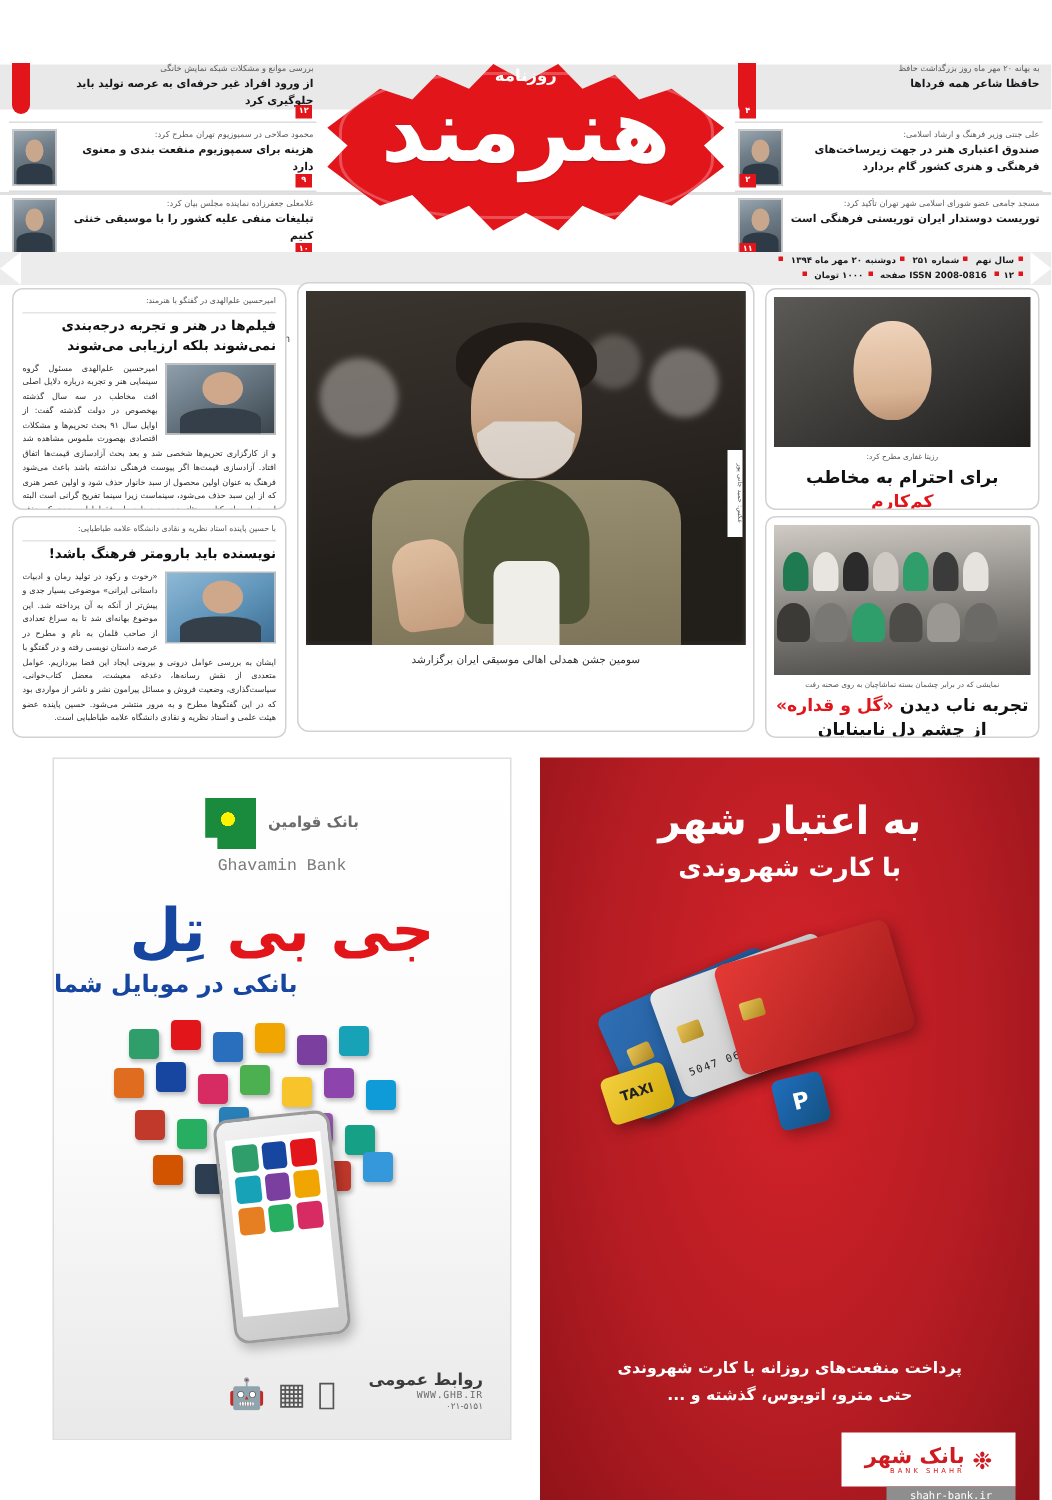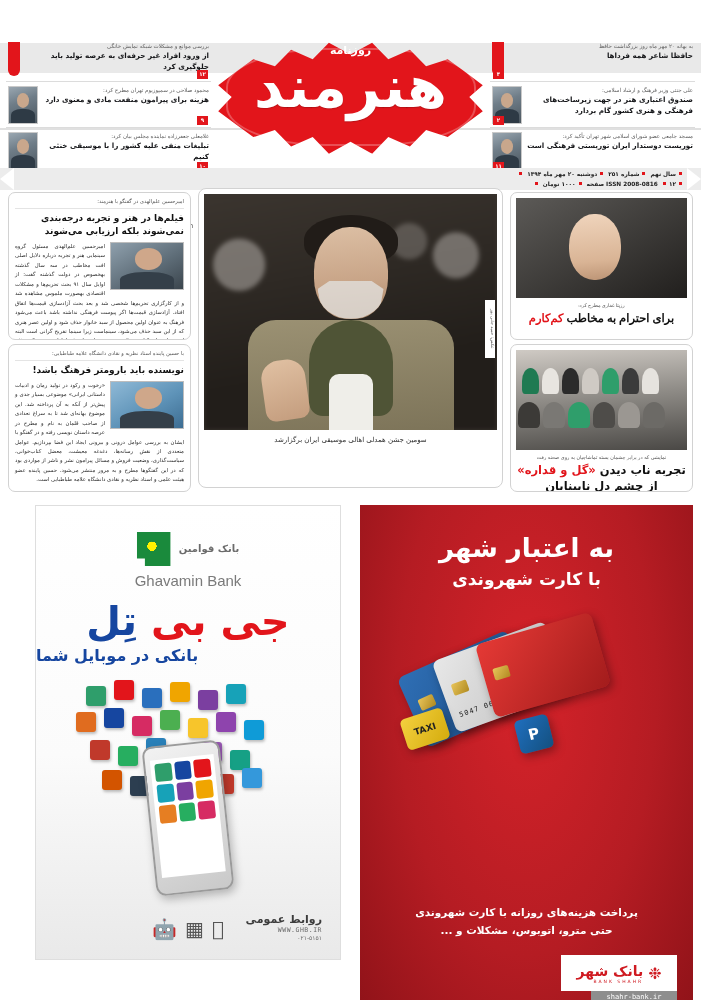--- a/index.html
+++ b/index.html
@@ -312,21 +312,21 @@
   .main-kicker {
     font-size: 7px; color: #2e2e2e; line-height: 1.5; margin-bottom: 2px;
   }
   .main-title {
     font-size: 19px; font-weight: bold; color: #111; line-height: 1.25;
     letter-spacing: -0.5px;
   }
   .main-title .accent { color: #e2151b; }
 
   
-  .card-r1 { right: 8px; left: 510px; top: 0px;  height: 148px; font-family: Liberation Serif, serif; }
+  .card-r1 { right: 8px; left: 510px; top: 0px;  height: 148px; }
   .card-r2 { right: 8px; left: 510px; top: 152px; height: 148px; }
   .rc-photo {
     margin: 5px 5px 0 5px;
     height: 100px;
     position: relative; overflow: hidden;
     background: linear-gradient(160deg,#3b3b3b 0%,#141414 100%);
   }
   .rc-photo.portrait {
     background: linear-gradient(150deg,#5c5a57 0%,#211f1d 100%);
   }
@@ -377,22 +377,22 @@
   }
   .gb-mark:after {
     content: "";
     position: absolute; left: 8px; top: 7px;
     width: 18px; height: 18px; border-radius: 50%;
     background: radial-gradient(circle at 40% 40%, #fff200 0 30%, #1a8a3c 31%);
   }
   .gb-name-fa { font-size: 10px; color: #6b6b6b; font-weight: bold; line-height: 1.4; text-align: right; }
   .gb-name-en {
     position: absolute; left: 50%; top: 66px; transform: translateX(-50%);
-    font-family: Liberation Sans, sans-serif;
-    font-size: 15px; color: #7a7a7a; white-space: nowrap;
+    font-family: Liberation Mono, monospace;
+    font-size: 11px; color: #7a7a7a; white-space: nowrap;
   }
   .gb-head {
     position: absolute; left: 0; top: 92px; width: 100%;
     text-align: center;
     font-size: 40px; font-weight: bold; line-height: 1.15;
     color: #1646a0;
   }
   .gb-head .red { color: #e2151b; }
   .gb-sub {
     position: absolute; left: 0; top: 140px; width: 100%;
@@ -513,21 +513,21 @@
           <div class="teaser-kicker">بررسی موانع و مشکلات شبکه نمایش خانگی</div>
           <div class="teaser-title">از ورود افراد غیر حرفه‌ای به عرصه تولید باید جلوگیری کرد</div>
         </div>
         <div class="pagenum">۱۲</div>
       </div>
 
       <div class="teaser">
         <div class="teaser-thumb face"></div>
         <div class="teaser-text">
           <div class="teaser-kicker">محمود صلاحی در سمپوزیوم تهران مطرح کرد:</div>
-          <div class="teaser-title">هزینه برای پیرامون منفعت مادی و معنوی دارد</div>
+          <div class="teaser-title">هزینه برای سمپوزیوم منفعت بندی و معنوی دارد</div>
         </div>
         <div class="pagenum">۹</div>
       </div>
 
       <div class="teaser">
         <div class="teaser-thumb face"></div>
         <div class="teaser-text">
           <div class="teaser-kicker">غلامعلی جعفرزاده نماینده مجلس بیان کرد:</div>
           <div class="teaser-title">تبلیغات منفی علیه کشور را با موسیقی خنثی کنیم</div>
         </div>
@@ -773,22 +773,22 @@
           <span style="font-size:9px; font-weight:bold; color:#222;">TAXI</span>
         </div>
         <div class="bankcard" style="left:120px; top:92px; width:34px; height:34px; transform:rotate(-14deg);
              background:linear-gradient(135deg,#1f6fbf 0%,#14507f 100%); border-radius:5px;
              display:flex; align-items:center; justify-content:center;">
           <span style="font-size:15px; font-weight:bold; color:#fff;">P</span>
         </div>
       </div>
 
       <div class="sb-foot">
-        <div>پرداخت هزینه‌های روزانه با کارت شهروندی</div>
-        <div>حتی مترو، اتوبوس، مشکلات و ...</div>
+        <div>پرداخت منفعت‌های روزانه با کارت شهروندی</div>
+        <div>حتی مترو، اتوبوس، گذشته و ...</div>
       </div>
 
       <div class="sb-logobox">
         <div>
           <div class="lg-fa">بانک شهر</div>
           <div class="lg-en">BANK SHAHR</div>
         </div>
         <div class="lg-mark">❉</div>
       </div>
 

